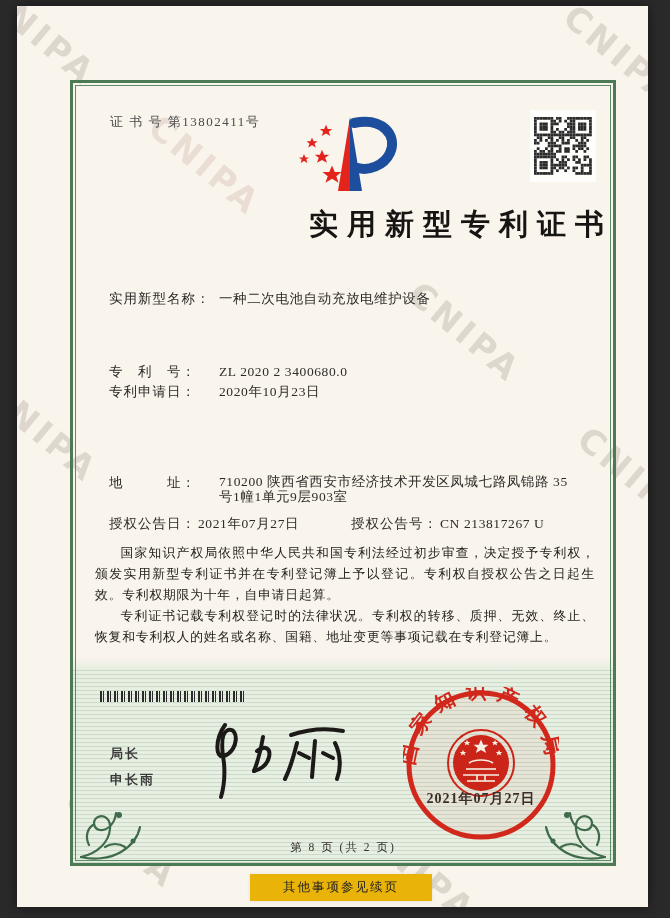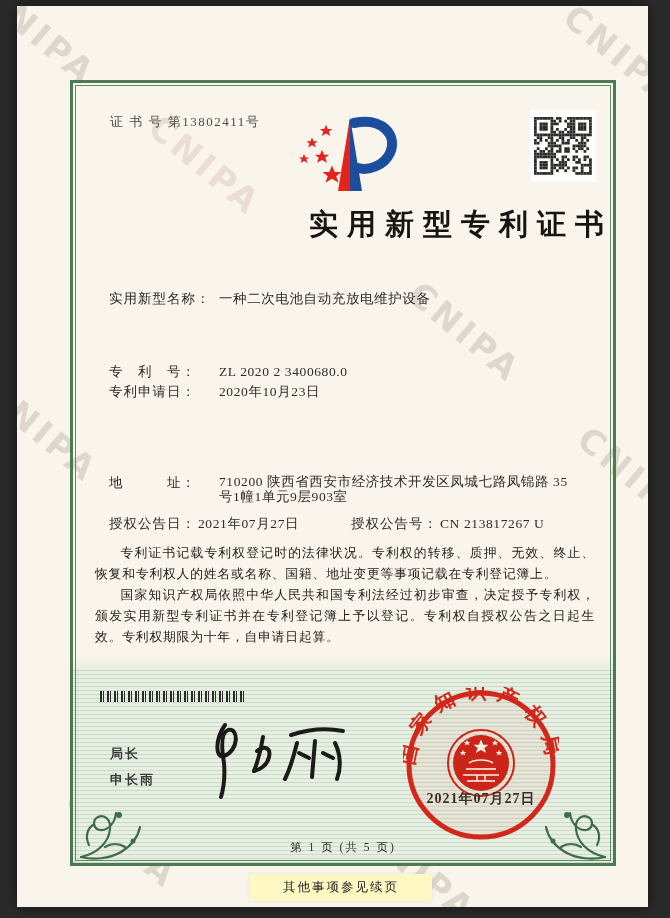--- a/index.html
+++ b/index.html
@@ -55,21 +55,21 @@
       #2b2b2b 10px 11px,transparent 11px 14px);}
   .director{position:absolute;left:37px;top:658px;font-size:13px;font-weight:700;
         color:#3a3a3a;line-height:26px;letter-spacing:2px;z-index:12;}
   .signature{position:absolute;left:118px;top:628px;z-index:12;}
   .seal{position:absolute;left:330px;top:604px;z-index:13;}
   .page-info{position:absolute;left:0;top:757px;width:100%;text-align:center;
         font-size:11.5px;color:#33312e;letter-spacing:2px;z-index:12;}
   .flor{position:absolute;bottom:2px;z-index:14;}
   .flor-l{left:2px;} .flor-r{right:2px;transform:scaleX(-1);}
   
-  .strip{position:absolute;left:233px;top:868px;width:182px;height:27px;background:#fef9c3;
+  .strip{position:absolute;left:233px;top:868px;width:182px;height:27px;background:#eab308;
         display:flex;align-items:center;justify-content:center;font-size:12.5px;
         color:#222;letter-spacing:2px;z-index:12;box-shadow:0 0 4px rgba(0,0,0,.08);}
 </style>
 </head>
 <body>
 
 <svg width="0" height="0" style="position:absolute" aria-hidden="true">
   <defs>
     <path id="st" d="M0,-10 L2.9,-3.1 10,-3.1 4.5,1.2 6.9,8.1 0,4 -6.9,8.1 -4.5,1.2 -10,-3.1 -2.9,-3.1 Z"></path>
     <g id="flor" fill="none" stroke="#3f6b4a" stroke-width="2.2" stroke-linecap="round">
@@ -381,22 +381,22 @@
     <div class="field-row fr6">
       <span>
         <span class="flabel">授权公告日：</span><span class="fvalue">2021年07月27日</span>
       </span>
       <span class="pair2">
         <span class="flabel">授权公告号：</span><span class="fvalue">CN 213817267 U</span>
       </span>
     </div>
 
     <div class="body-text">
+      <p>国家知识产权局依照中华人民共和国专利法经过初步审查，决定授予专利权，颁发实用新型专利证书并在专利登记簿上予以登记。专利权自授权公告之日起生效。专利权期限为十年，自申请日起算。</p>
       <p>专利证书记载专利权登记时的法律状况。专利权的转移、质押、无效、终止、恢复和专利权人的姓名或名称、国籍、地址变更等事项记载在专利登记簿上。</p>
-      <p>国家知识产权局依照中华人民共和国专利法经过初步审查，决定授予专利权，颁发实用新型专利证书并在专利登记簿上予以登记。专利权自授权公告之日起生效。专利权期限为十年，自申请日起算。</p>
     </div>
 
     <div class="barcode"></div>
 
     <div class="director">
       <div>局长</div>
       <div>申长雨</div>
     </div>
 
     <svg class="signature" width="170" height="95" viewBox="0 0 170 95" fill="none" stroke="#1c1a18" stroke-width="4" stroke-linecap="round" stroke-linejoin="round">
@@ -429,21 +429,21 @@
           <path d="M66,76 C72,72 84,72 90,76"></path>
           <path d="M63,82 H93"></path>
           <path d="M60,88 H96"></path>
           <path d="M64,94 H92"></path>
           <path d="M74,88 v6 M82,88 v6"></path>
         </g>
       </g>
       <text x="78" y="116" text-anchor="middle" font-size="14" font-weight="700" fill="#3d2d28" letter-spacing="1" font-family="Liberation Serif,serif">2021年07月27日</text>
     </svg>
 
-    <div class="page-info">第 1 页 (共 5 页)</div>
+    <div class="page-info">第 8 页 (共 2 页)</div>
 
     <svg class="flor flor-l" width="70" height="70" viewBox="0 0 70 70">
         <use href="#flor"></use>
       </svg>
     <svg class="flor flor-r" width="70" height="70" viewBox="0 0 70 70">
         <use href="#flor"></use>
       </svg>
 
   </div>
 

